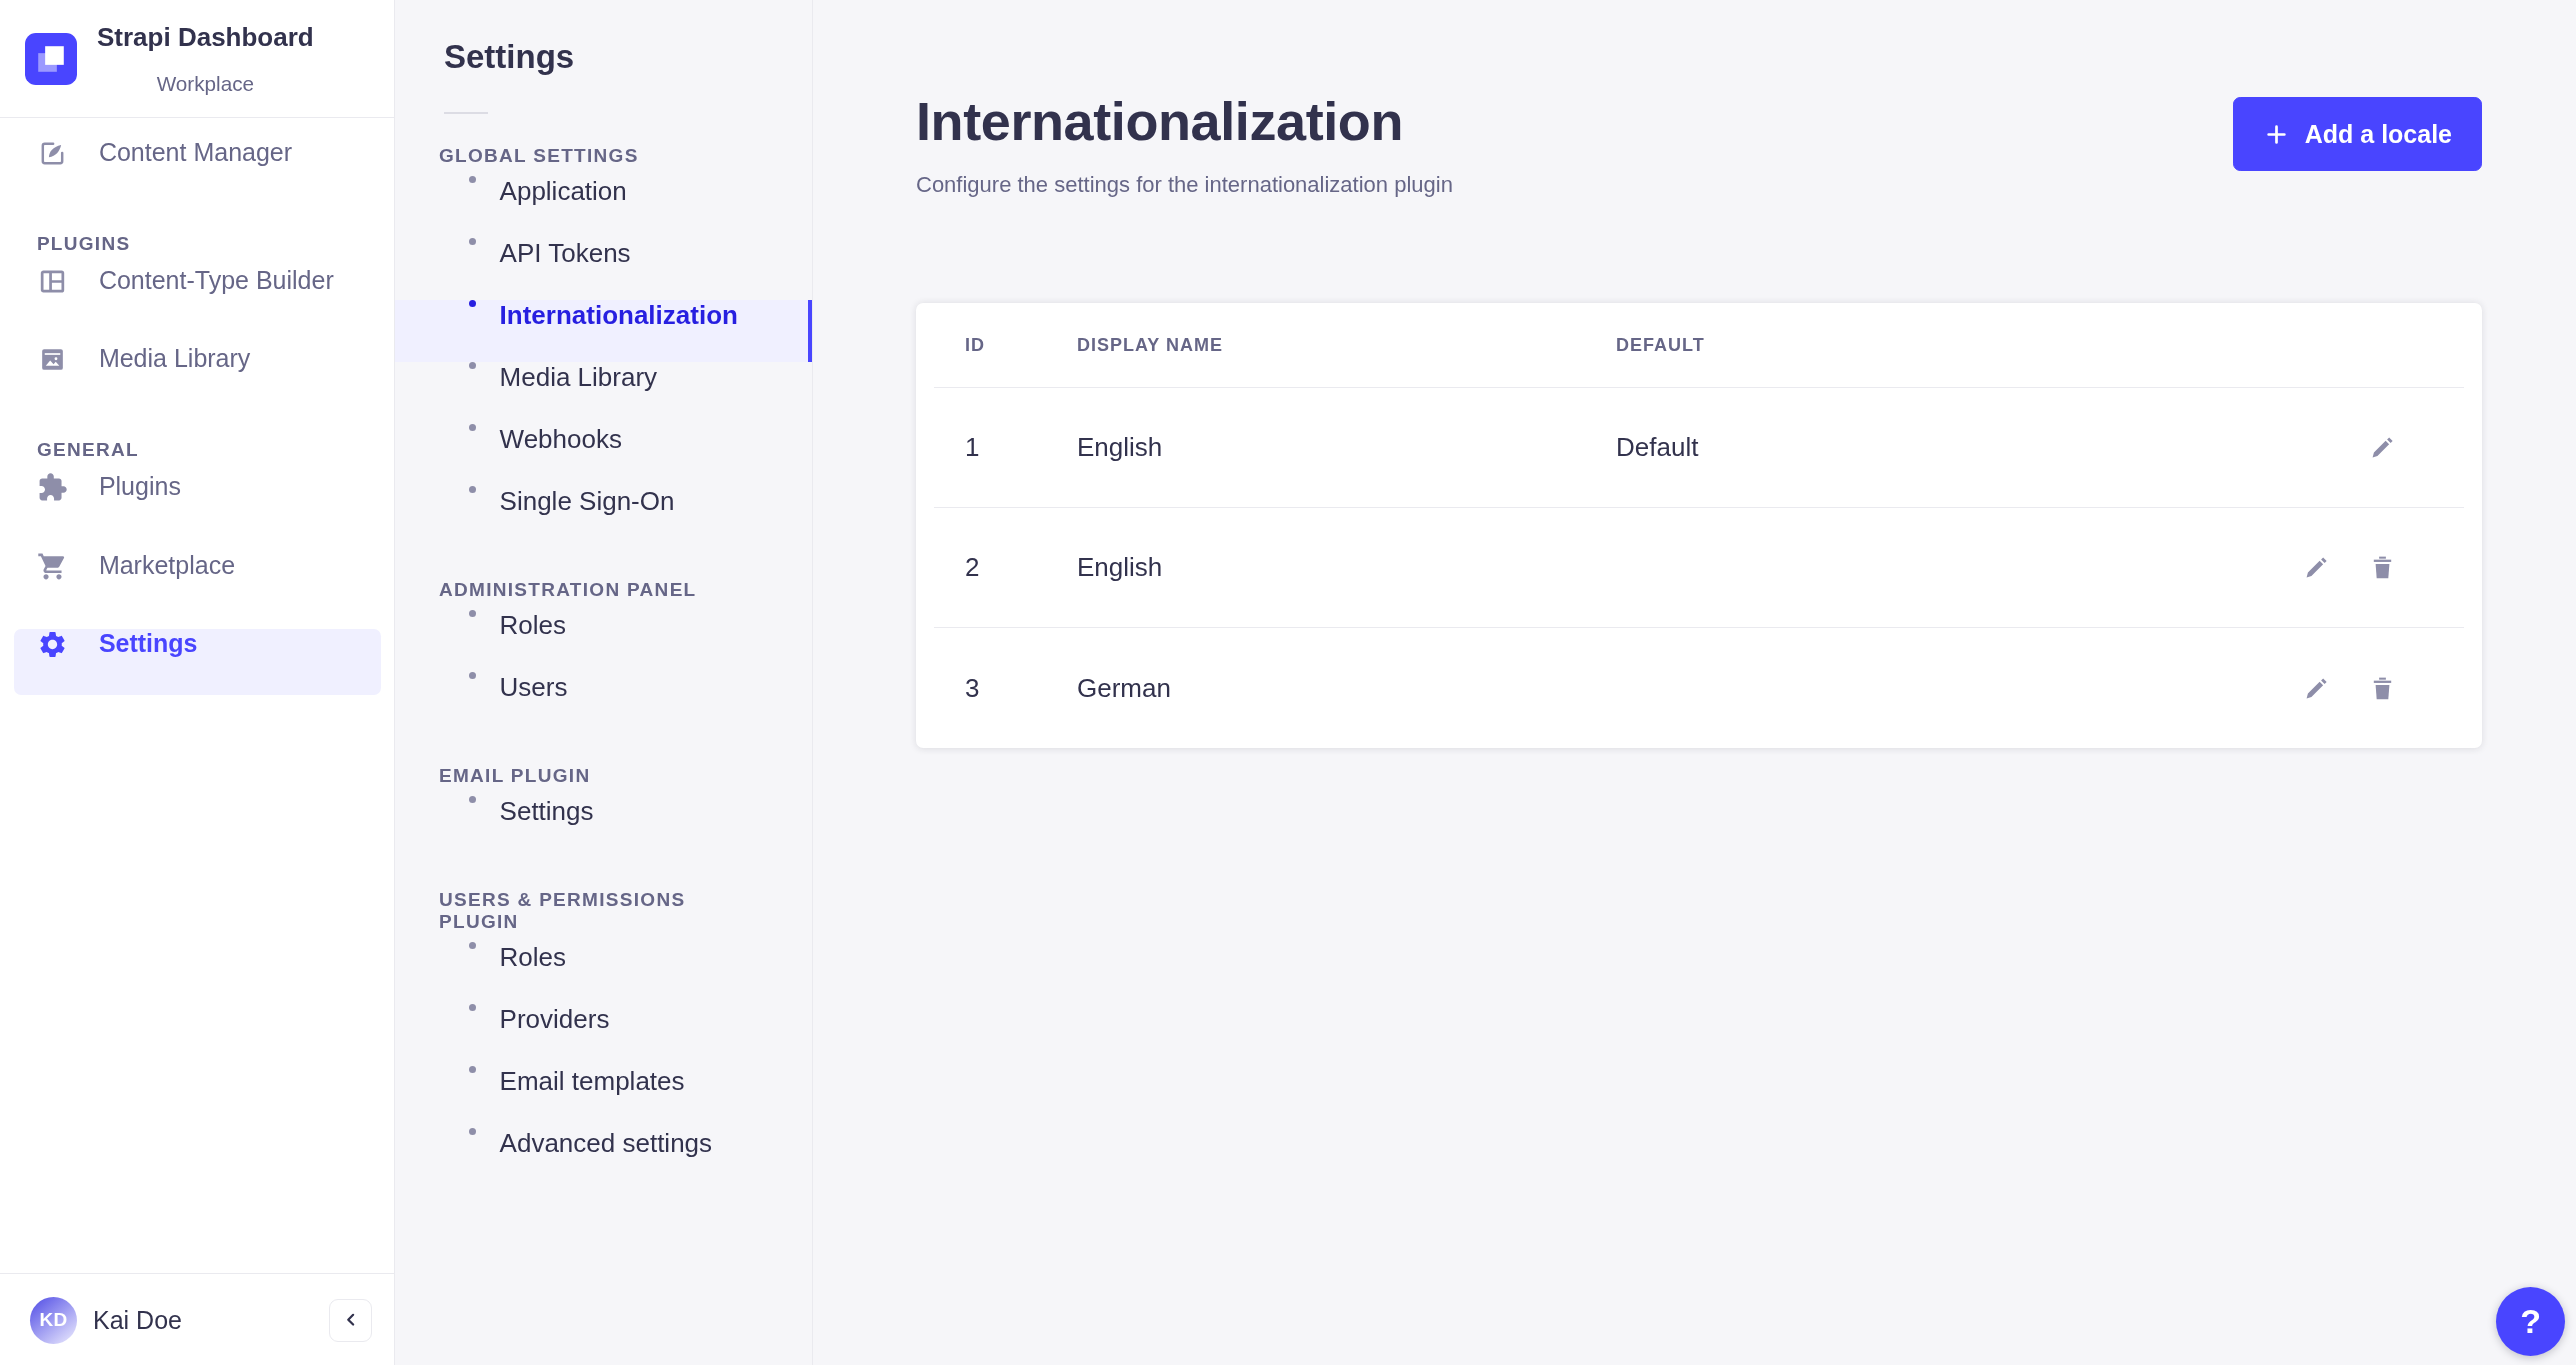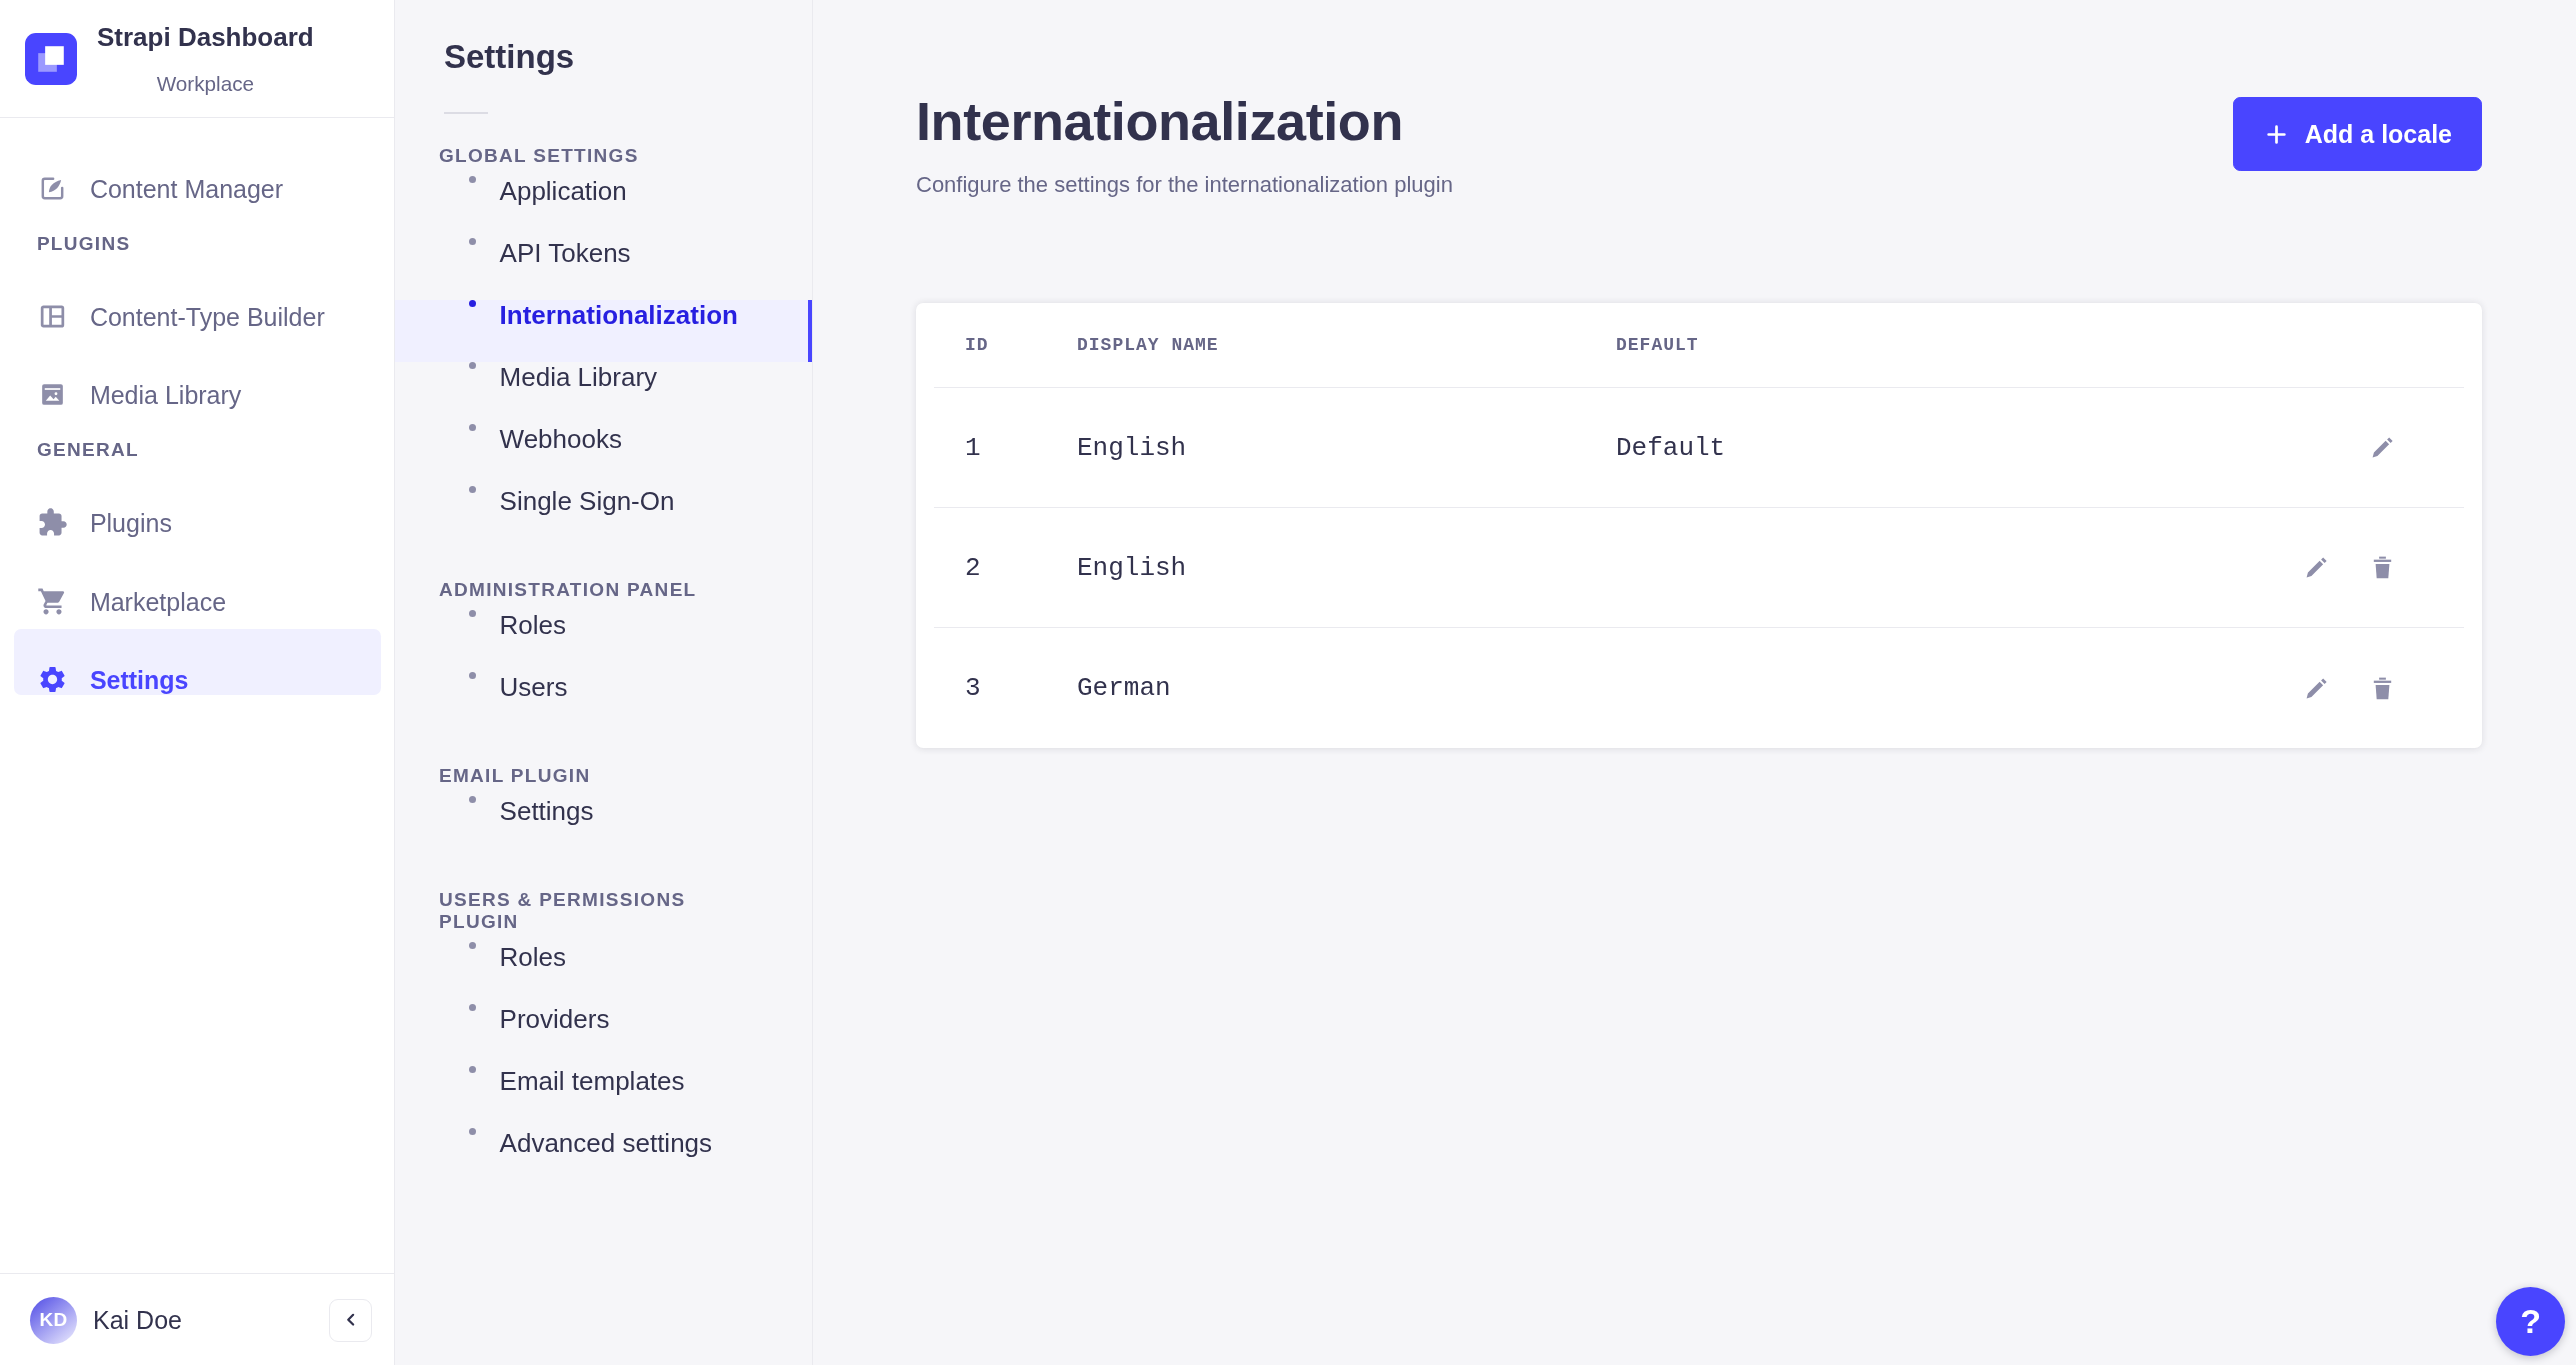--- a/index.html
+++ b/index.html
@@ -16,21 +16,21 @@
   }
   
   .sidebar{width:395px; min-width:395px; background:#fff; border-right:0.9px solid var(--border); display:flex; flex-direction:column; height:100%;}
   .brand{display:flex; align-items:center; gap:20px; padding:29px 25px; border-bottom:0.9px solid var(--border); height:118px;}
   .brand-logo{width:52px; height:52px; flex:0 0 52px;}
   .brand-logo svg{width:100%; height:100%; display:block;}
   .brand-title{font-size:26px; font-weight:bold; color:var(--text-dark); line-height:1.25;}
   .brand-sub{font-size:20.7px; color:var(--text-muted); margin-top:19px;text-align:center;}
   .nav{flex:1; padding:20px 13.5px 0;}
   .nav-section-label{font-size:19px; font-weight:bold; letter-spacing:1.3px; color:var(--text-muted); padding:0 23.4px; margin:29px 0 10.8px;}
-  .nav-item{display:flex; align-items:flex-end; gap:22px; height:66px; padding:0 23.4px; border-radius:7.2px; cursor:pointer; margin-bottom:12.6px;}
+  .nav-item{display:flex; align-items:flex-start; gap:31px; height:66px; padding:0 23.4px; border-radius:7.2px; cursor:pointer; margin-bottom:12.6px;}
   .nav-item .nav-icon{width:31px; height:31px; color:var(--icon-muted); flex:0 0 31px;}
   .nav-item .nav-icon svg{width:100%; height:100%; display:block;}
   .nav-item .nav-label{font-size:25px; font-weight:500; color:var(--text-muted);}
   .nav-item.active{background:var(--accent-bg);}
   .nav-item.active .nav-icon{color:var(--accent);}
   .nav-item.active .nav-label{color:var(--accent); font-weight:bold;}
   .sidebar-footer{border-top:0.9px solid var(--border); height:93px; display:flex; align-items:center; gap:16px; padding:0 21.6px 0 30px;}
   .avatar{width:47px; height:47px; border-radius:50%; background:linear-gradient(140deg,#5652e6 5%,#e7e6fd 95%);
           display:flex; align-items:center; justify-content:center; color:#fff; font-size:19px; font-weight:bold; letter-spacing:0.4px;}
   .user-name{font-size:25px; color:var(--text-dark);}
@@ -50,21 +50,21 @@
   .main{flex:1; position:relative; padding:90px 94px 0 103px; overflow:hidden;}
   .main-header{display:flex; align-items:flex-start; justify-content:space-between;}
   .page-title{font-size:54px; font-weight:bold; color:var(--text-dark); letter-spacing:-0.4px;}
   .page-subtitle{font-size:22px; color:var(--text-muted); margin-top:20px;}
   .add-btn{display:flex; align-items:center; gap:14.4px; background:var(--accent); border:0.9px solid var(--accent); border-radius:7.2px;
           height:74px; padding:0 29px; cursor:pointer; margin-top:7.2px;}
   .add-btn .plus-icon{width:27px; height:27px;}
   .add-btn .plus-icon svg{width:100%; height:100%; display:block;}
   .add-btn-label{color:#fff; font-size:25px; font-weight:bold;}
   .table-card{margin-top:105px; background:var(--card); border-radius:7.2px; box-shadow:0 0.9px 7.2px rgba(33,33,52,.12);}
-  .table-inner{margin:12px 18px;font-family:Liberation Mono, monospace;}
+  .table-inner{margin:12px 18px;}
   .t-row{display:grid; grid-template-columns:112px 539px 1fr 386px; align-items:center; padding-left:31px; border-bottom:0.9px solid var(--border);}
   .t-head{height:85px;}
   .t-head .th{font-size:18px; font-weight:bold; letter-spacing:1px; color:var(--text-muted);}
   .t-body-row{height:120px;}
   .t-body-row:last-child{border-bottom:none;}
   .td{font-size:26px; color:var(--text-dark);}
   .td-actions{display:flex; justify-content:flex-end; align-items:center; gap:25px; padding-right:61px;}
   .action-btn{width:41px; height:41px; background:transparent; border:none; cursor:pointer; display:flex; align-items:center; justify-content:center; color:var(--icon-muted); padding:0;}
   .action-btn svg{width:29px; height:29px; display:block;}
   .help-button{position:fixed; right:10.8px; bottom:9px; width:69px; height:69px; border-radius:50%; background:var(--accent); border:none;

